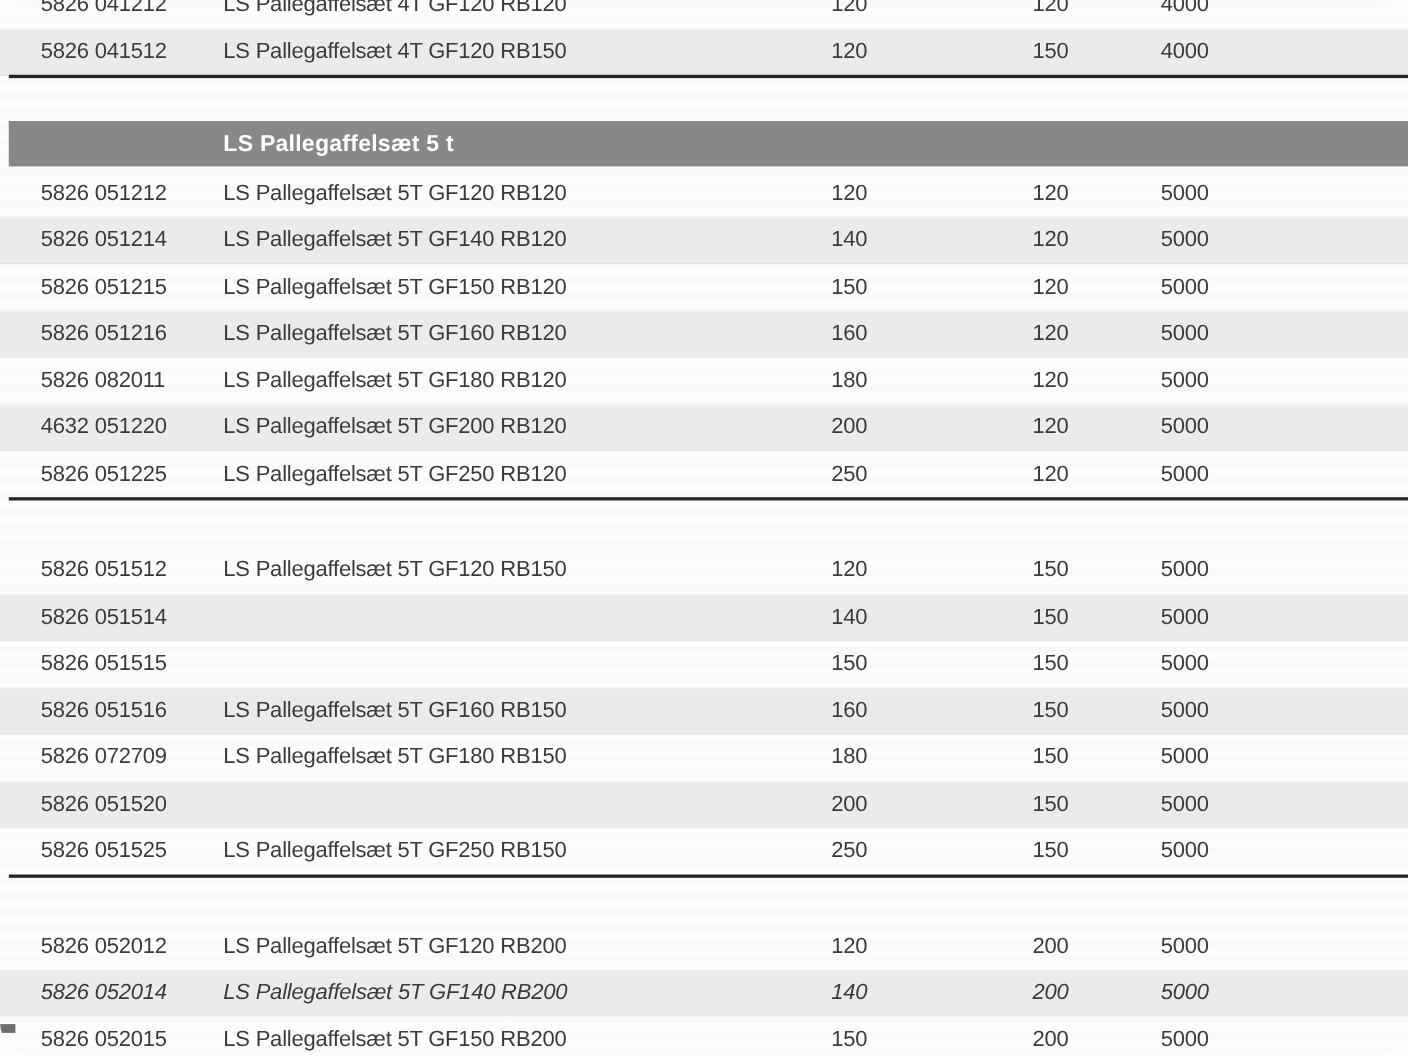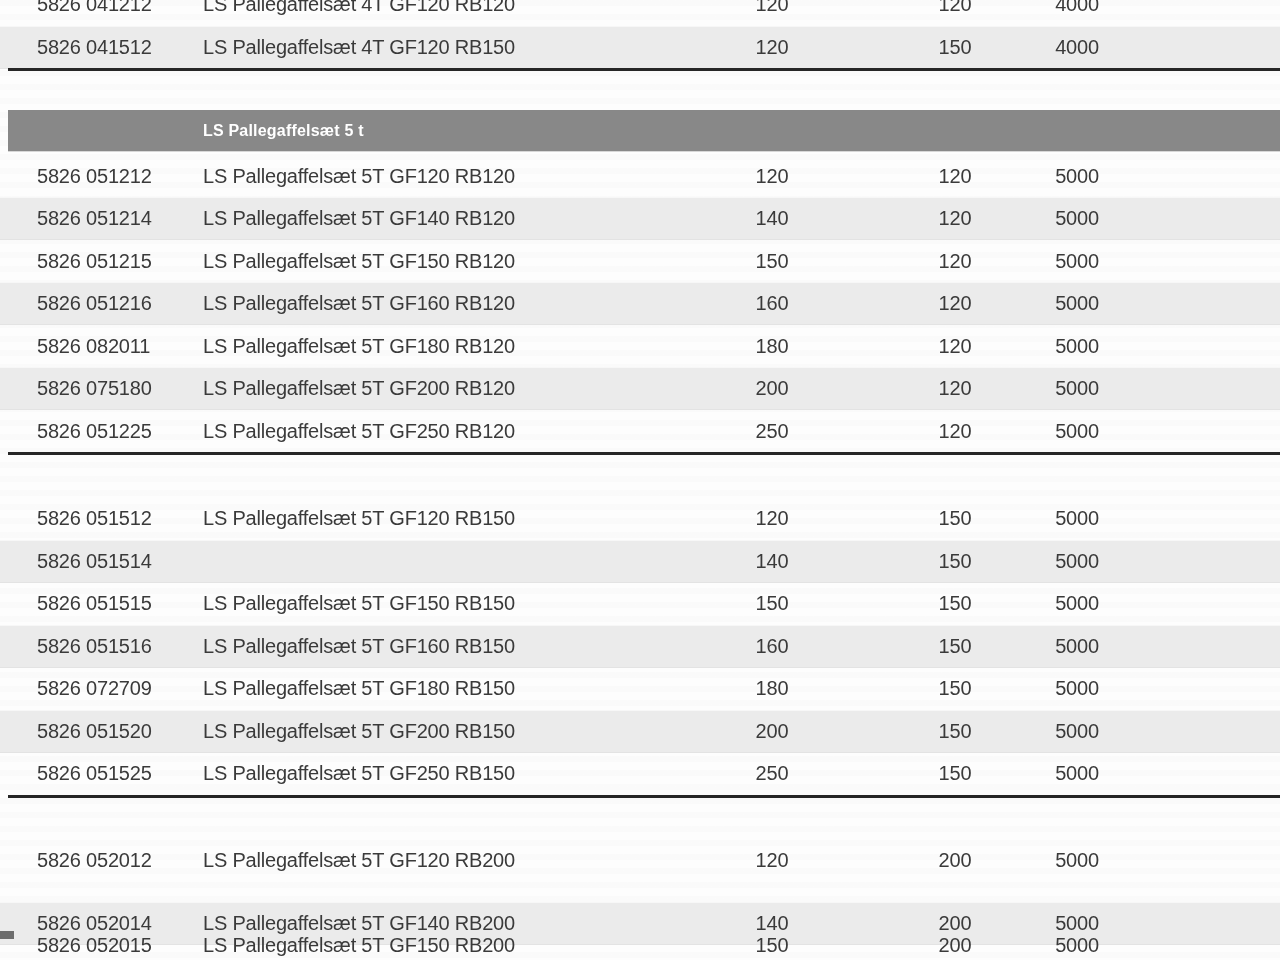--- a/index.html
+++ b/index.html
@@ -20,20 +20,21 @@
     width: 1280px;
     height: 960px;
     overflow: hidden;
     
     background:
       repeating-linear-gradient(
         to bottom,
         rgba(0,0,0,0.012) 0px, rgba(0,0,0,0.012) 6px,
         rgba(255,255,255,0) 6px, rgba(255,255,255,0) 14px),
       #fdfdfd;
+    border-radius: 31px;
   }
   .row {
     position: absolute;
     left: 0;
     width: 1280px;
     height: 43px;
   }
   .row.stripe {
     background: #ebebeb;
     box-shadow: 0 -1px 0 rgba(0,0,0,0.03) inset, 0 1px 0 rgba(255,255,255,0.6) inset;
@@ -61,21 +62,21 @@
     height: 41px;
     background: #888888;
     display: flex;
     align-items: center;
     box-shadow: 0 1px 0 rgba(0,0,0,0.15);
   }
   .section-bar .bar-label {
     margin-left: 195px;
     color: #ffffff;
     font-weight: bold;
-    font-size: 16px;
+    font-size: 21px;
     letter-spacing: 0.2px;
   }
   .separator {
     position: absolute;
     left: 8px;
     width: 1272px;
     height: 3px;
     background: #262626;
   }
   .edge-artifact {
@@ -138,21 +139,21 @@
     <div class="cell v3">5000</div>
   </div>
       <div class="row" style="top: 324.5px;">
     <div class="cell code">5826 082011</div>
     <div class="cell name">LS Pallegaffelsæt 5T GF180 RB120</div>
     <div class="cell v1">180</div>
     <div class="cell v2">120</div>
     <div class="cell v3">5000</div>
   </div>
       <div class="row stripe" style="top: 367px;">
-    <div class="cell code">5826 075180</div>
+    <div class="cell code">4632 051220</div>
     <div class="cell name">LS Pallegaffelsæt 5T GF200 RB120</div>
     <div class="cell v1">200</div>
     <div class="cell v2">120</div>
     <div class="cell v3">5000</div>
   </div>
       <div class="row" style="top: 409.5px;">
     <div class="cell code">5826 051225</div>
     <div class="cell name">LS Pallegaffelsæt 5T GF250 RB120</div>
     <div class="cell v1">250</div>
     <div class="cell v2">120</div>
@@ -166,61 +167,59 @@
     <div class="cell v3">5000</div>
   </div>
       <div class="row stripe" style="top: 539.5px;">
     <div class="cell code">5826 051514</div>
     <div class="cell v1">140</div>
     <div class="cell v2">150</div>
     <div class="cell v3">5000</div>
   </div>
       <div class="row" style="top: 582px; text-align: center;">
     <div class="cell code">5826 051515</div>
-    <div class="cell name">LS Pallegaffelsæt 5T GF150 RB150</div>
     <div class="cell v1">150</div>
     <div class="cell v2">150</div>
     <div class="cell v3">5000</div>
   </div>
       <div class="row stripe" style="top: 624.5px;">
     <div class="cell code">5826 051516</div>
     <div class="cell name">LS Pallegaffelsæt 5T GF160 RB150</div>
     <div class="cell v1">160</div>
     <div class="cell v2">150</div>
     <div class="cell v3">5000</div>
   </div>
       <div class="row" style="top: 667px;">
     <div class="cell code">5826 072709</div>
     <div class="cell name">LS Pallegaffelsæt 5T GF180 RB150</div>
     <div class="cell v1">180</div>
     <div class="cell v2">150</div>
     <div class="cell v3">5000</div>
   </div>
       <div class="row stripe" style="top: 709.5px;">
     <div class="cell code">5826 051520</div>
-    <div class="cell name">LS Pallegaffelsæt 5T GF200 RB150</div>
     <div class="cell v1">200</div>
     <div class="cell v2">150</div>
     <div class="cell v3">5000</div>
   </div>
       <div class="row" style="top: 752px;">
     <div class="cell code">5826 051525</div>
     <div class="cell name">LS Pallegaffelsæt 5T GF250 RB150</div>
     <div class="cell v1">250</div>
     <div class="cell v2">150</div>
     <div class="cell v3">5000</div>
   </div>
       <div class="row" style="top: 838.5px; text-align: center;">
     <div class="cell code">5826 052012</div>
     <div class="cell name">LS Pallegaffelsæt 5T GF120 RB200</div>
     <div class="cell v1">120</div>
     <div class="cell v2">200</div>
     <div class="cell v3">5000</div>
   </div>
-      <div class="row stripe" style="top: 902px;">
+      <div class="row stripe" style="top: 881px; font-style: italic;">
     <div class="cell code">5826 052014</div>
     <div class="cell name">LS Pallegaffelsæt 5T GF140 RB200</div>
     <div class="cell v1">140</div>
     <div class="cell v2">200</div>
     <div class="cell v3">5000</div>
   </div>
       <div class="row" style="top: 923.5px;">
     <div class="cell code">5826 052015</div>
     <div class="cell name">LS Pallegaffelsæt 5T GF150 RB200</div>
     <div class="cell v1">150</div>

